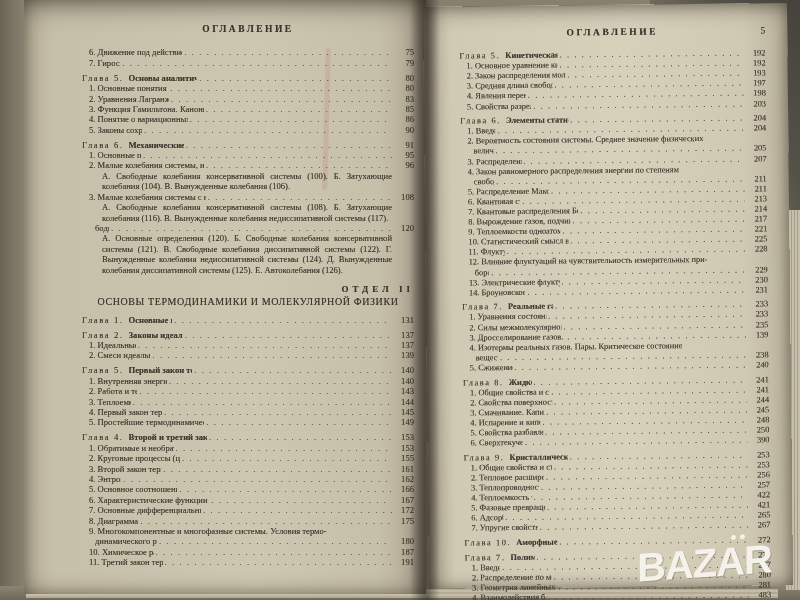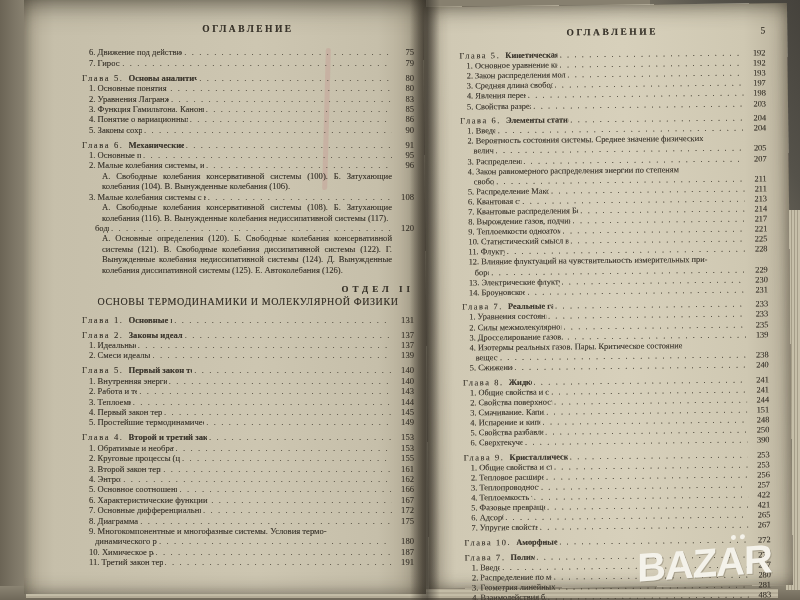--- a/index.html
+++ b/index.html
@@ -473,21 +473,21 @@
             <span class="pg">241</span>
           </div>
           <div class="row item">
             <span class="lbl">2. Свойства поверхностного слоя жидкости</span>
             <span class="dots"></span>
             <span class="pg">244</span>
           </div>
           <div class="row item">
             <span class="lbl">3. Смачивание. Капиллярные явления</span>
             <span class="dots"></span>
-            <span class="pg">151</span>
+            <span class="pg">245</span>
           </div>
           <div class="row item">
             <span class="lbl">4. Испарение и кипение жидкостей</span>
             <span class="dots"></span>
             <span class="pg">248</span>
           </div>
           <div class="row item">
             <span class="lbl">5. Свойства разбавленных растворов</span>
             <span class="dots"></span>
             <span class="pg">250</span>

